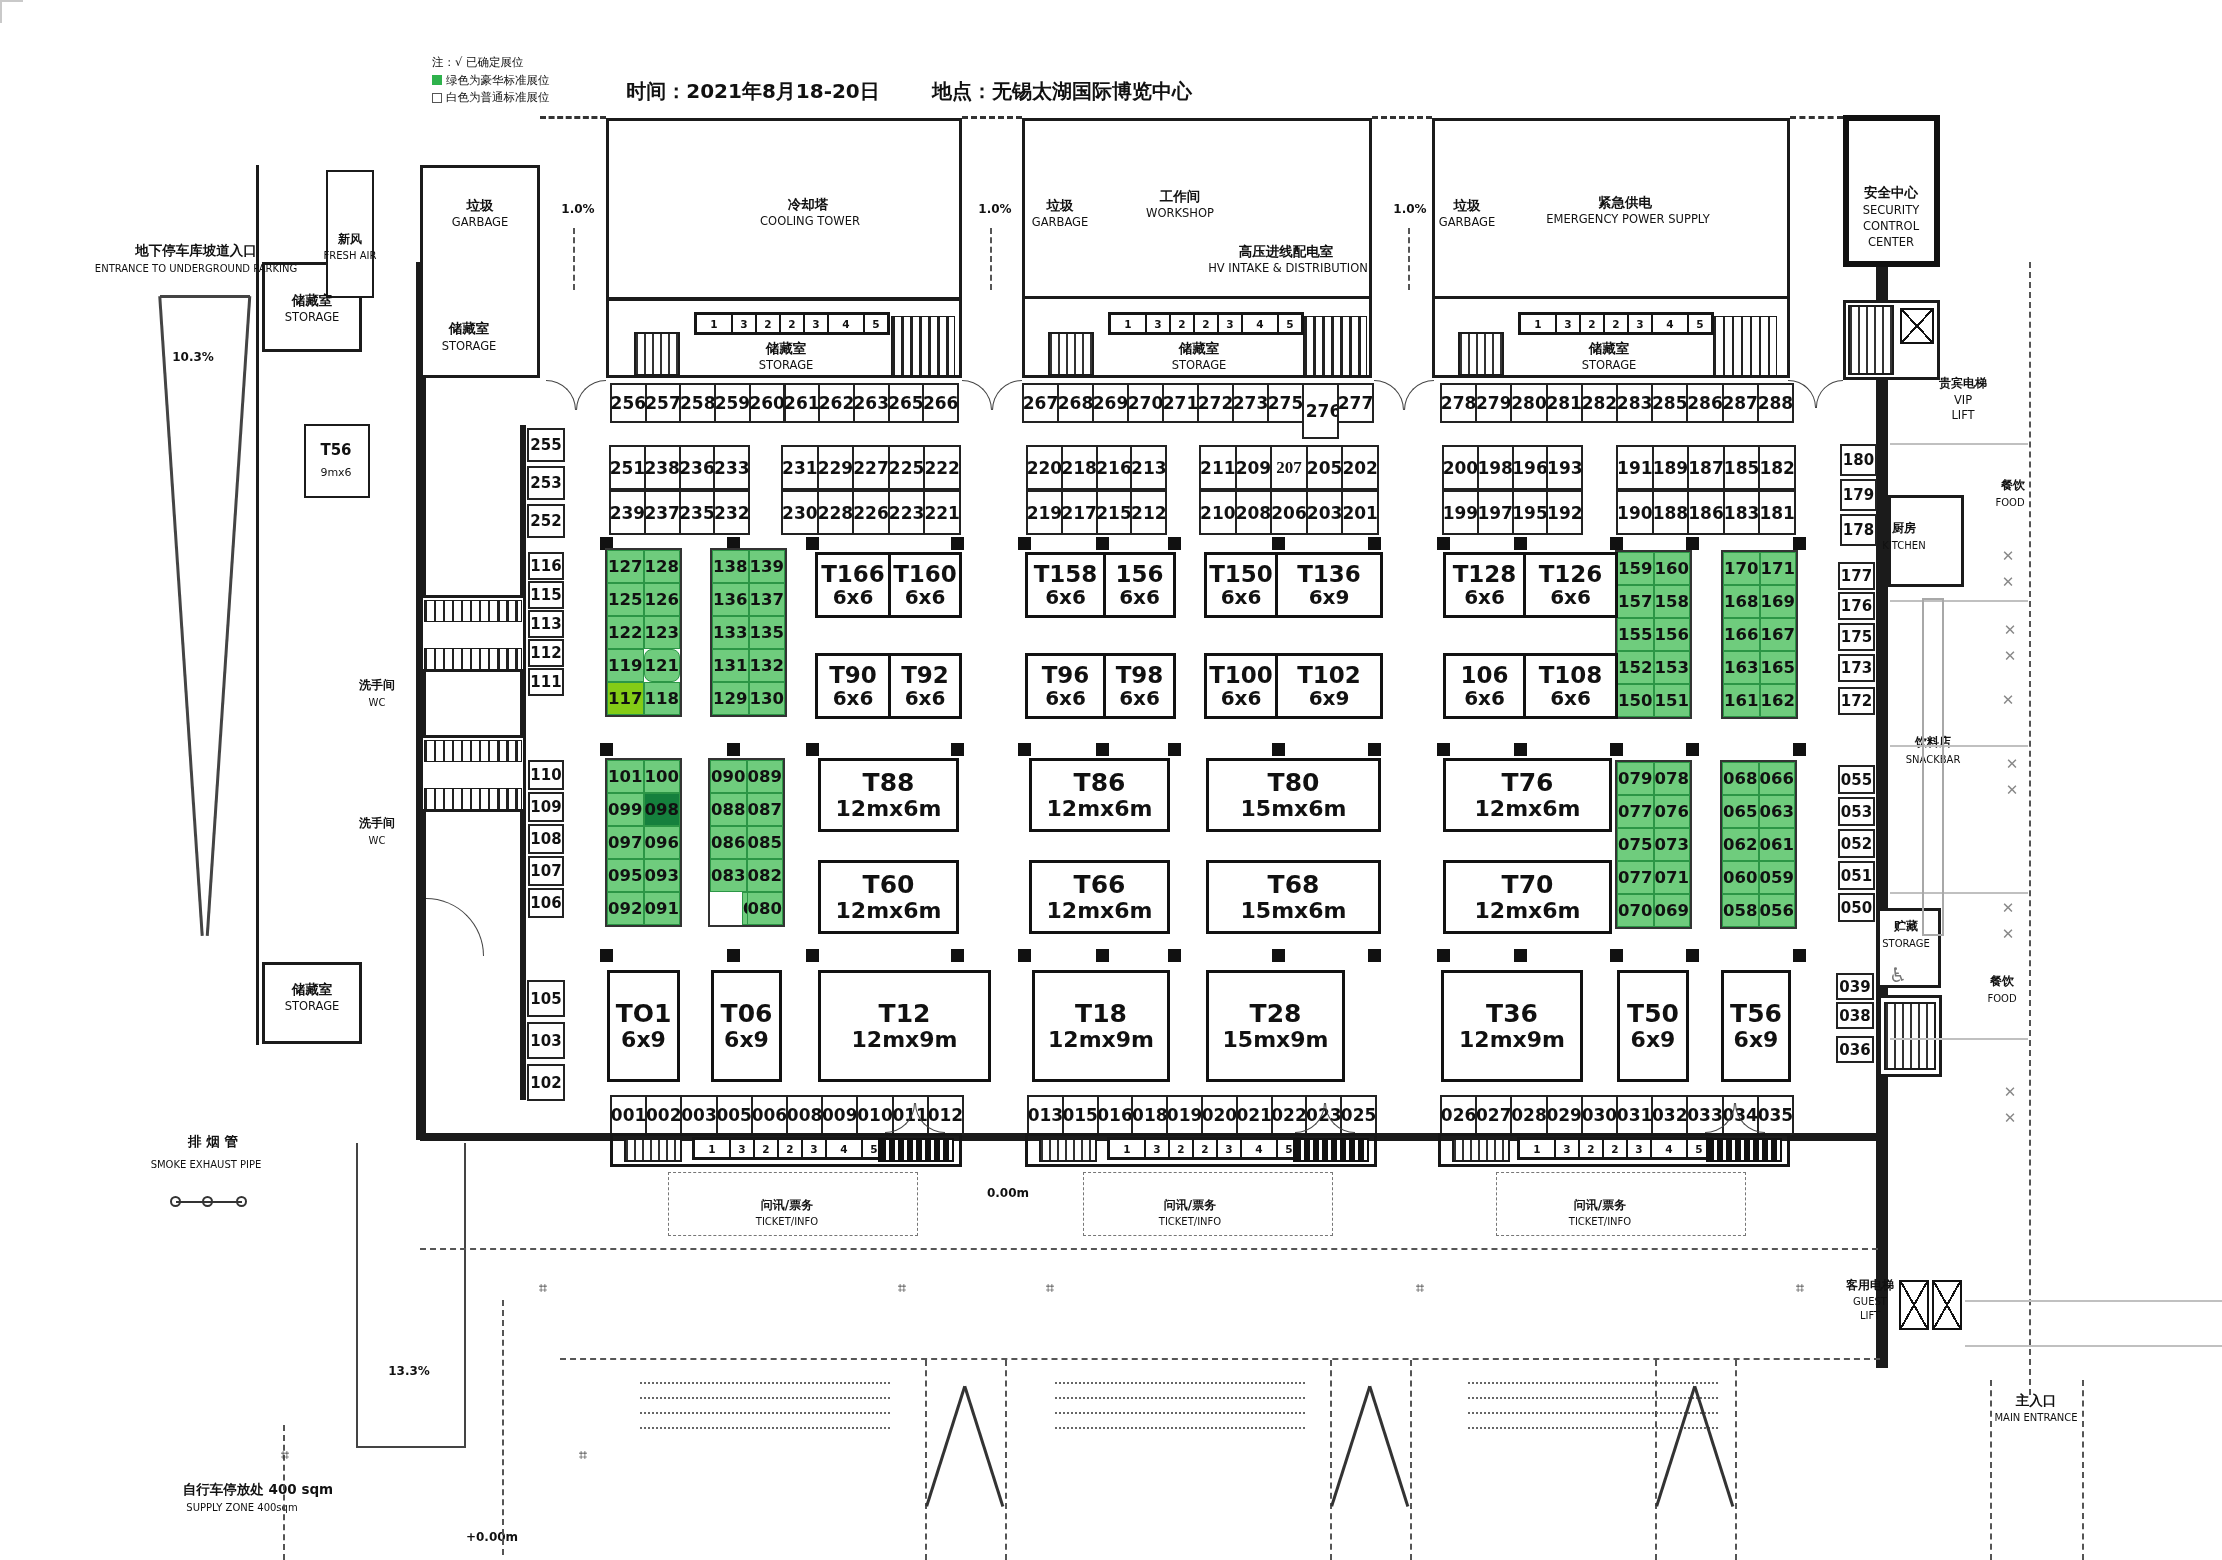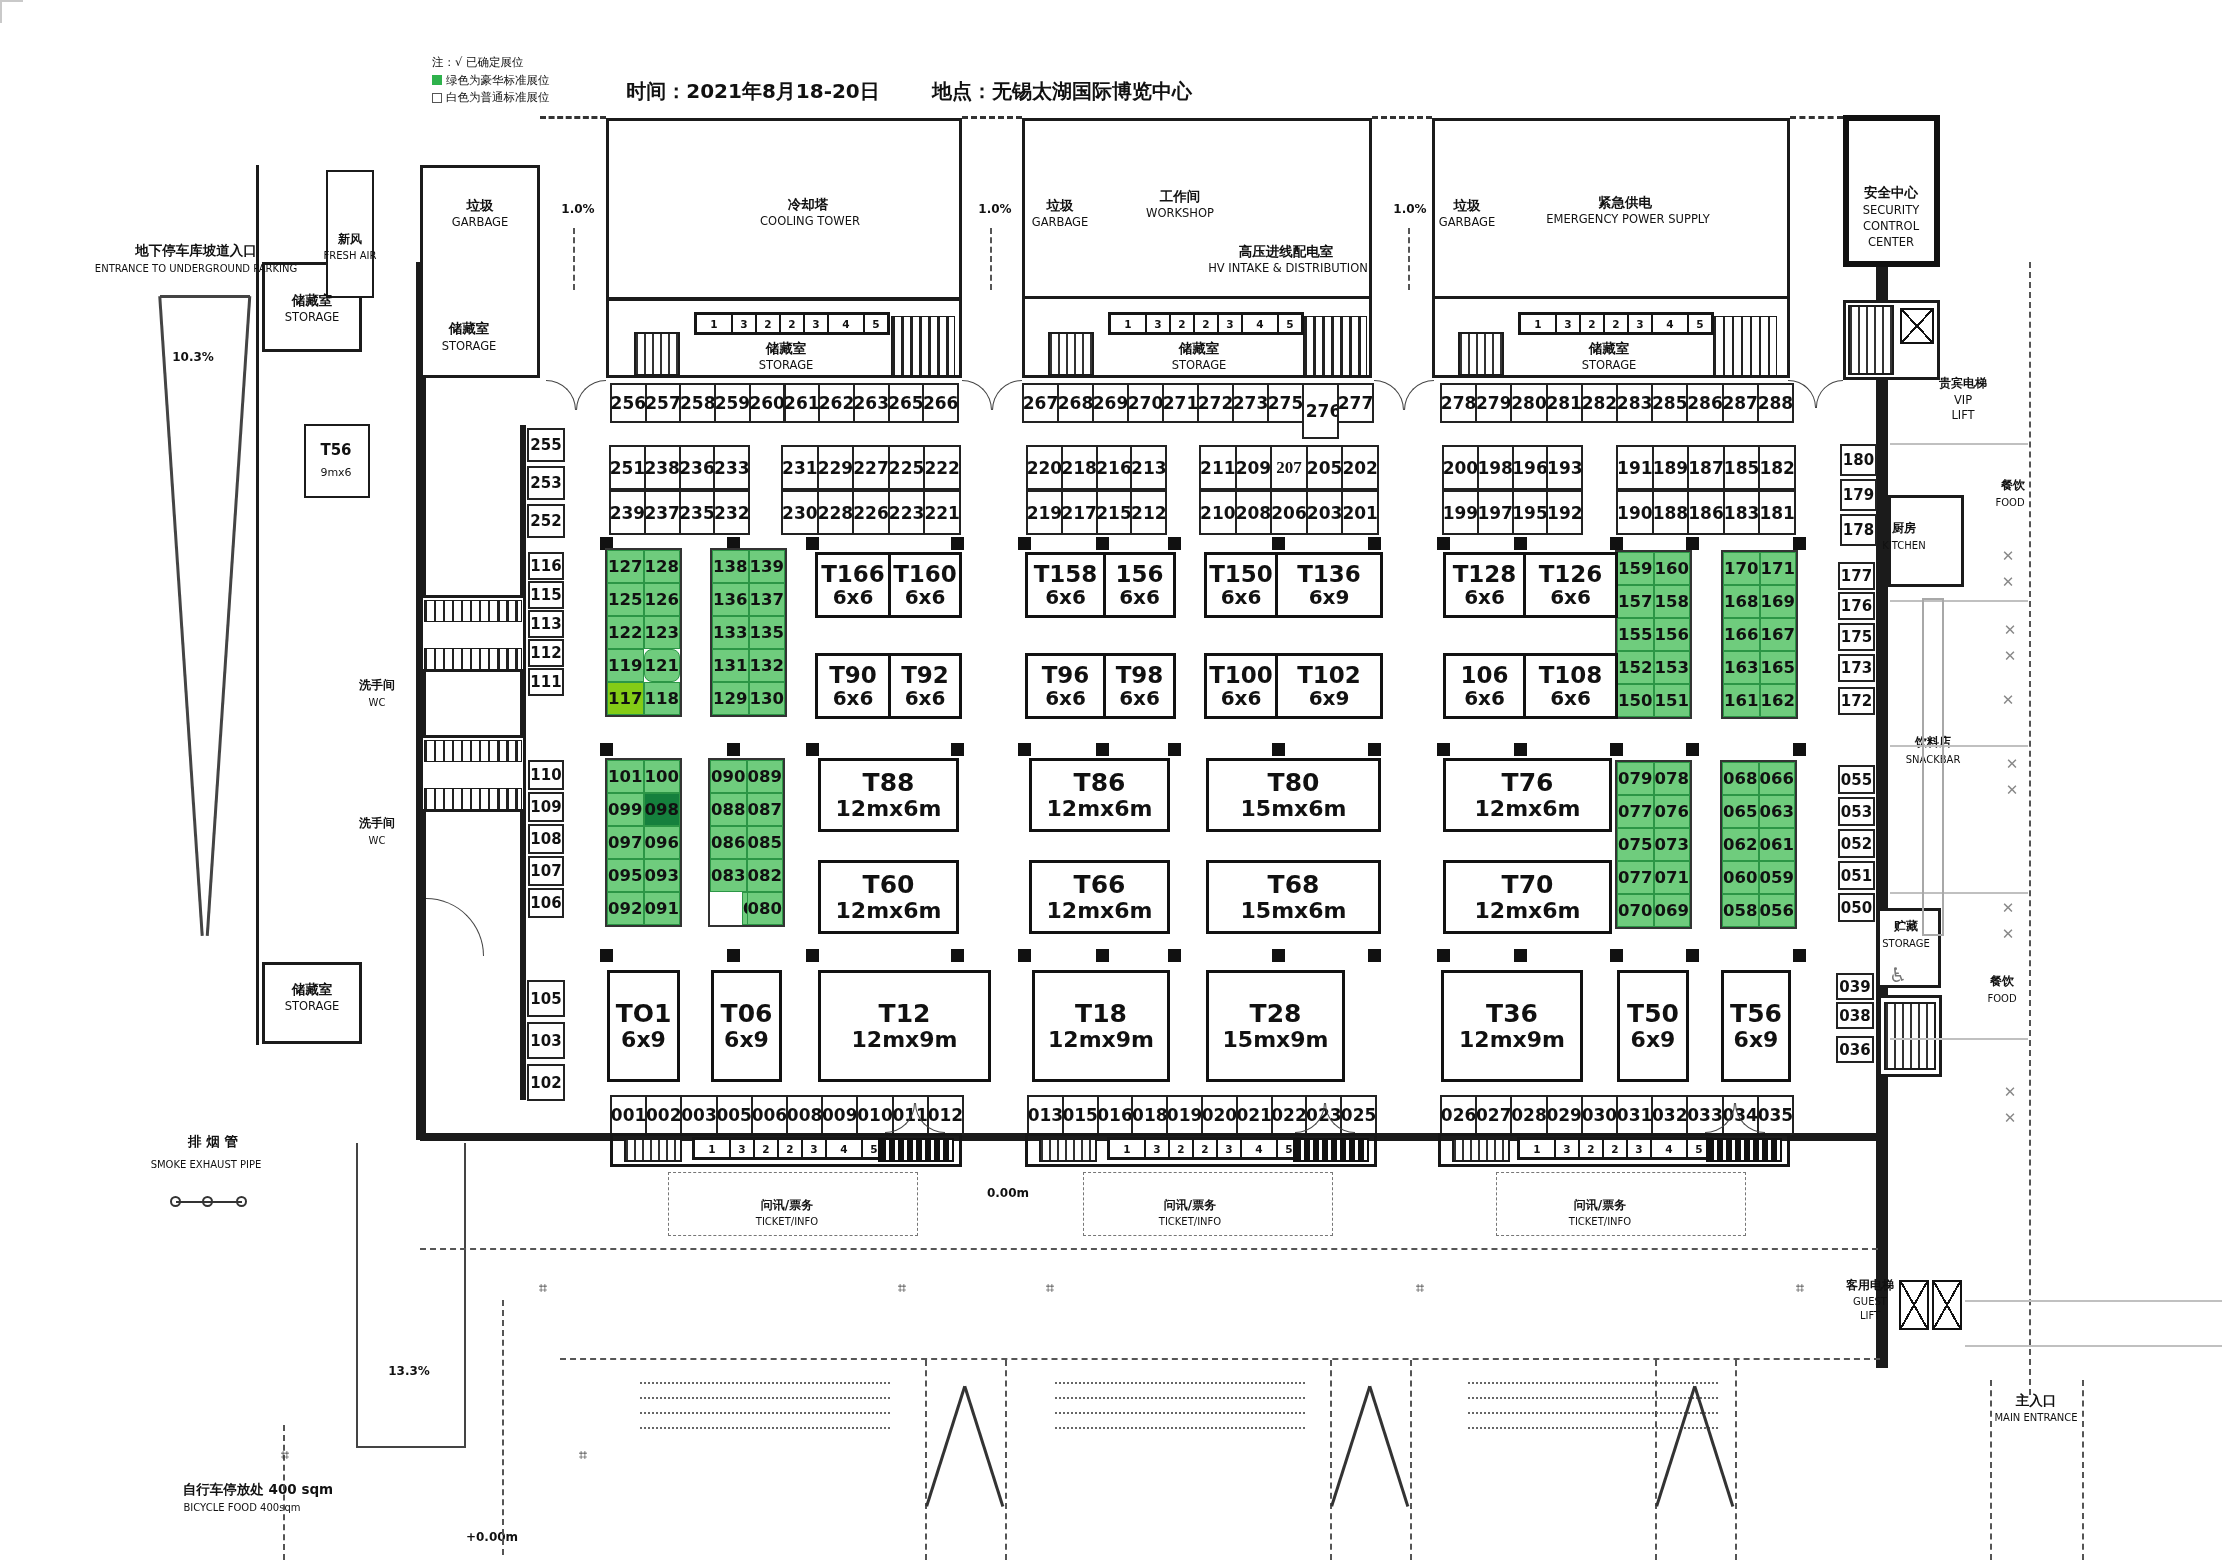--- a/index.html
+++ b/index.html
@@ -689,21 +689,21 @@
     <div class="lab en-s" style="left: 2036px; top: 1417px;">MAIN ENTRANCE</div>
     <div class="lab zh-s" style="left: 787px; top: 1206px;">问讯/票务</div>
     <div class="lab en-s" style="left: 787px; top: 1221px;">TICKET/INFO</div>
     <div class="lab zh-s" style="left: 1190px; top: 1206px;">问讯/票务</div>
     <div class="lab en-s" style="left: 1190px; top: 1221px;">TICKET/INFO</div>
     <div class="lab zh-s" style="left: 1600px; top: 1206px;">问讯/票务</div>
     <div class="lab en-s" style="left: 1600px; top: 1221px;">TICKET/INFO</div>
     <div class="lab zh" style="left: 213px; top: 1141px;">排 烟 管</div>
     <div class="lab en-s" style="left: 206px; top: 1164px;">SMOKE EXHAUST PIPE</div>
     <div class="lab zh" style="left: 258px; top: 1489px;">自行车停放处  400  sqm</div>
-    <div class="lab en-s" style="left: 242px; top: 1507px;">BICYCLE FOOD 400sqm</div>
+    <div class="lab en-s" style="left: 242px; top: 1507px;">SUPPLY ZONE 400sqm</div>
     <div class="lab pct" style="left: 578px; top: 210px;">1.0%</div>
     <div class="lab pct" style="left: 995px; top: 210px;">1.0%</div>
     <div class="lab pct" style="left: 1410px; top: 210px;">1.0%</div>
     <div class="lab pct" style="left: 193px; top: 358px;">10.3%</div>
     <div class="lab pct" style="left: 409px; top: 1372px;">13.3%</div>
     <div class="lab pct" style="left: 492px; top: 1538px;">+0.00m</div>
     <div class="lab pct" style="left: 1008px; top: 1194px;">0.00m</div>
     <div class="dashv" style="left: 2029px; top: 262px; height: 1133px;"></div>
     <div class="dashv" style="left: 573px; top: 228px; height: 62px;"></div>
     <div class="dashv" style="left: 990px; top: 228px; height: 62px;"></div>

